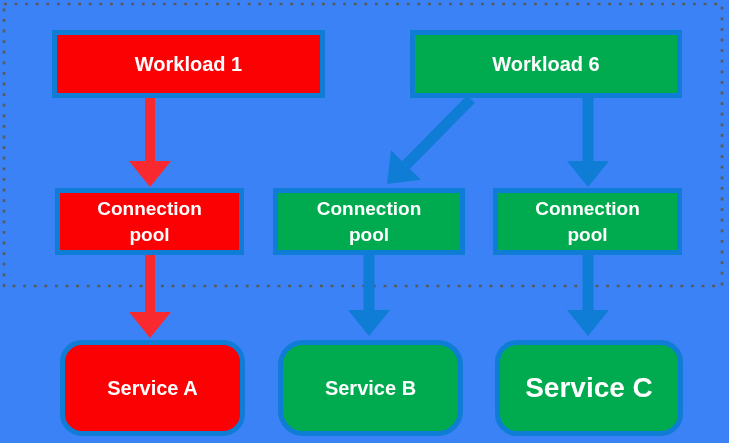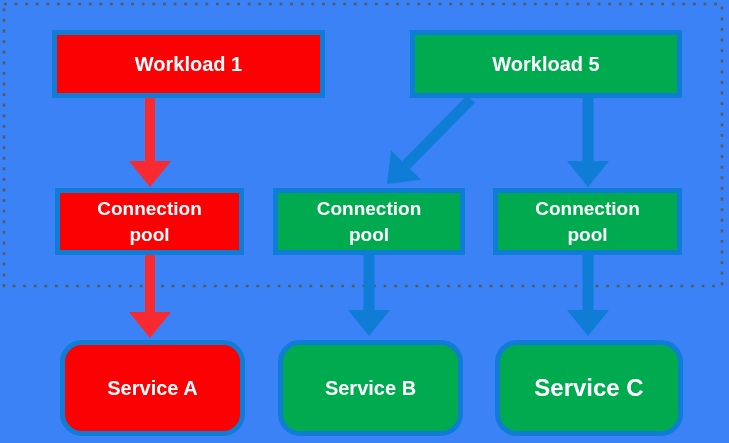--- a/index.html
+++ b/index.html
@@ -17,22 +17,22 @@
   }
   .fill-red{background:var(--red);}
   .fill-green{background:var(--green);}
   .rounded{border-radius:22px;text-align:center;}
   .n-workload1{left:52px;top:30px;width:273px;height:68px;font-size:20px;}
   .n-workload2{left:410px;top:30px;width:272px;height:68px;font-size:20px;}
   .n-pool-a{left:55px;top:188px;width:189px;height:67px;font-size:19px;line-height:26px;}
   .n-pool-b{left:273px;top:188px;width:192px;height:67px;font-size:19px;line-height:26px;}
   .n-pool-c{left:493px;top:188px;width:189px;height:67px;font-size:19px;line-height:26px;}
   .n-service-a{left:60px;top:340px;width:185px;height:96px;font-size:20px;}
-  .n-service-b{left:278px;top:340px;width:185px;height:96px;font-size:20px;}
-  .n-service-c{left:495px;top:340px;width:188px;height:96px;font-size:24px;}
+  .n-service-b{left:278px;top:340px;width:185px;height:96px;font-size:20px;border-radius:25px;}
+  .n-service-c{left:495px;top:340px;width:188px;height:96px;font-size:28px;}
   .edge-red line{stroke:var(--arrow_red);stroke-width:10;}
   .edge-red polygon{fill:var(--arrow_red);}
   .edge-blue line{stroke:var(--blue);stroke-width:11;}
   .edge-blue polygon{fill:var(--blue);}
   .boundary{fill:none;stroke:var(--dot);stroke-width:2.6;stroke-dasharray:2.8 7.8;}
 </style>
 </head>
 <body>
 
 <div class="canvas">
@@ -62,21 +62,21 @@
     <g class="edge-blue">
       <line x1="588" y1="255" x2="588" y2="310"></line>
       <polygon points="567,310 609,310 588,336"></polygon>
     </g>
   </svg>
 
   <div class="node fill-red n-workload1">
     <span>Workload 1</span>
   </div>
   <div class="node fill-green n-workload2">
-    <span>Workload 5</span>
+    <span>Workload 6</span>
   </div>
 
   <div class="node fill-red n-pool-a">
     <span>Connection
 pool</span>
   </div>
   <div class="node fill-green n-pool-b">
     <span>Connection
 pool</span>
   </div>

